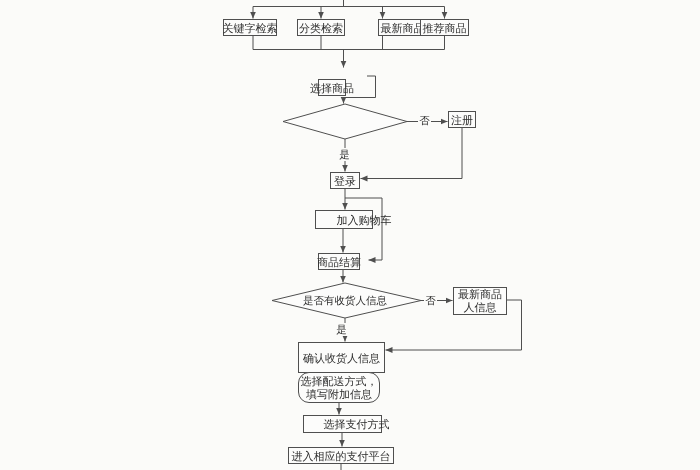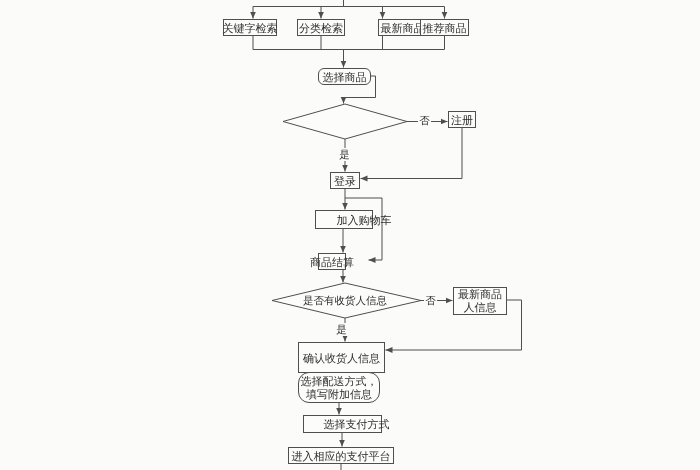--- a/index.html
+++ b/index.html
@@ -112,38 +112,38 @@
   <div class="node" style="left:297px;top:19px;width:48px;height:17px;">
     <span>分类检索</span>
   </div>
   <div class="node" style="left:358px;top:19px;width:49px;height:17px;margin-left:20px;">
     <span>最新商品</span>
   </div>
   <div class="node" style="left:420px;top:19px;width:49px;height:17px;">
     <span>推荐商品</span>
   </div>
 
-  <div class="node" style="left:318px;top:68px;width:53px;height:17px;border-radius:6px;">
+  <div class="node" style="left:318px;top:79px;width:28px;height:17px;">
     <span>选择商品</span>
   </div>
 
 
   <div class="node" style="left:448px;top:111px;width:28px;height:17px;">
     <span>注册</span>
   </div>
 
   <div class="node" style="left:330px;top:172px;width:30px;height:17px;">
     <span>登录</span>
   </div>
 
   <div class="node" style="left:315px;top:210px;width:58px;height:19px;padding-left:40px;">
     <span>加入购物车</span>
   </div>
 
-  <div class="node" style="left:318px;top:253px;width:28px;height:17px;">
+  <div class="node" style="left:318px;top:253px;width:42px;height:17px;">
     <span>商品结算</span>
   </div>
 
   <div class="dlabel" style="left:281px;top:294px;width:128px;">是否有收货人信息</div>
 
   <div class="node two-line" style="left:453px;top:287px;width:54px;height:28px;">
     <span>最新商品</span>
     <span>人信息</span>
   </div>
 

